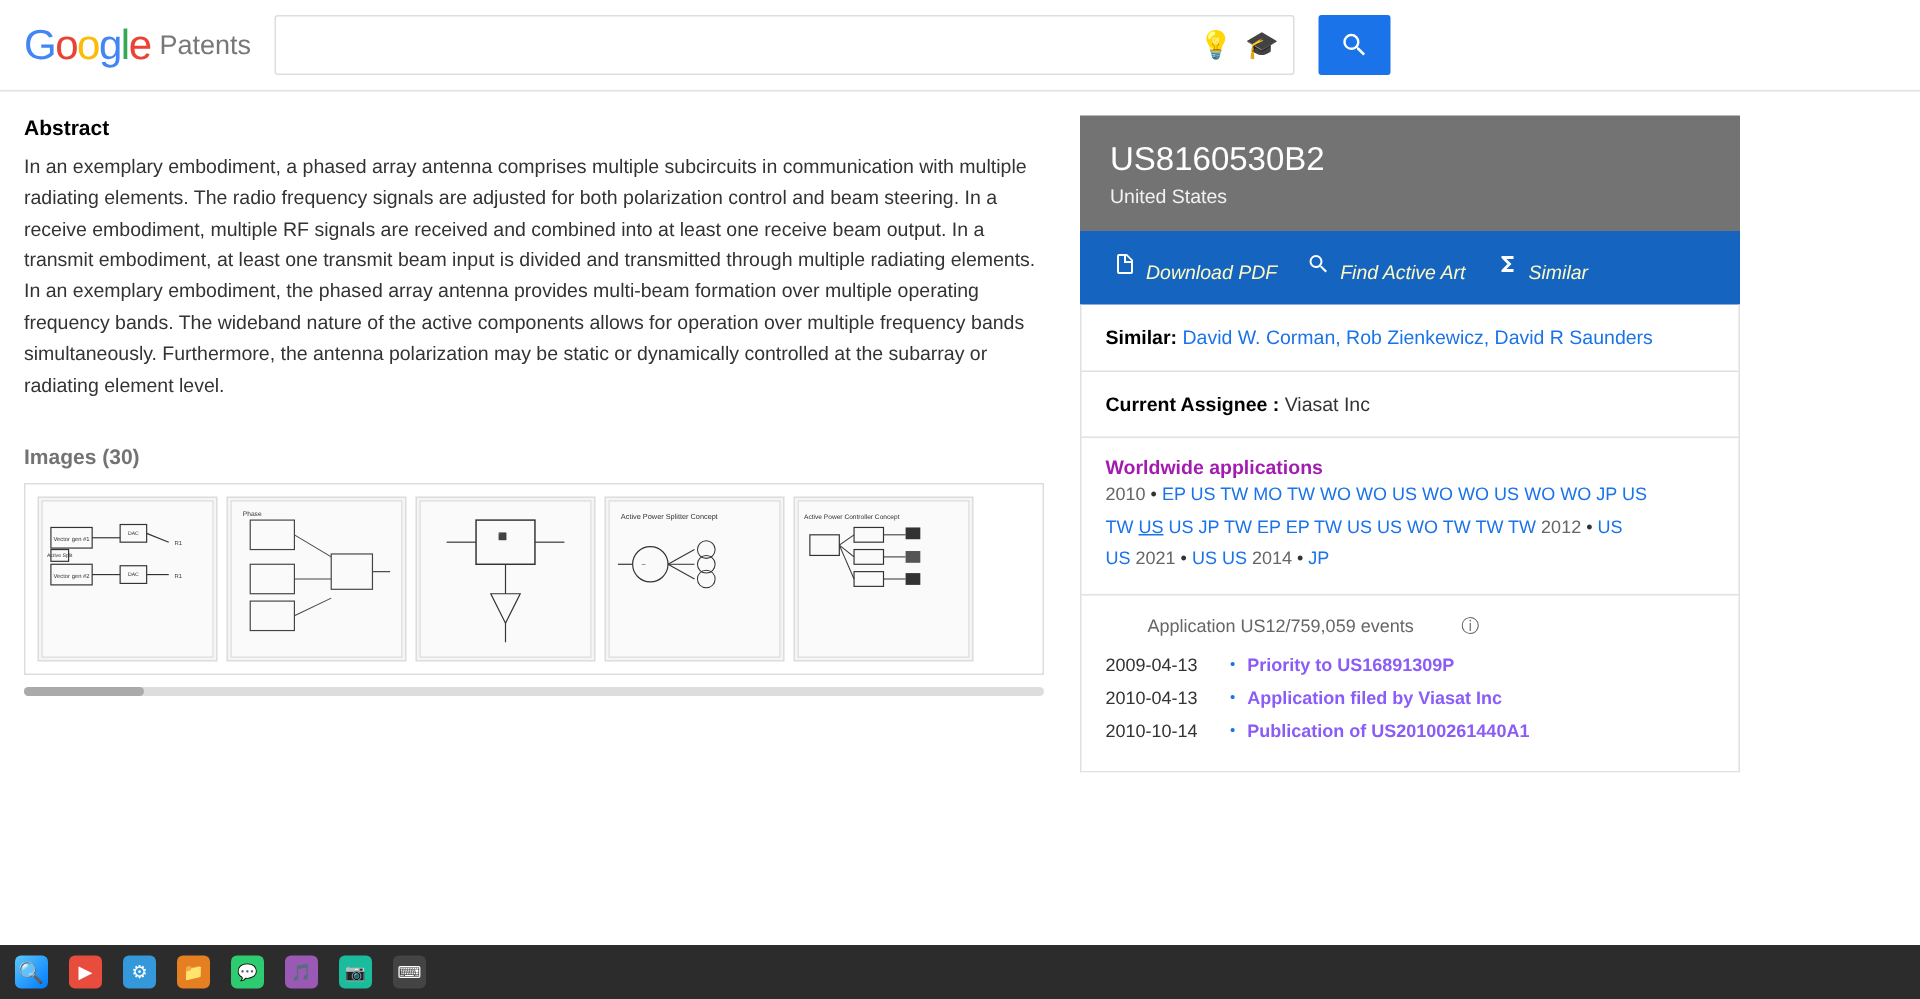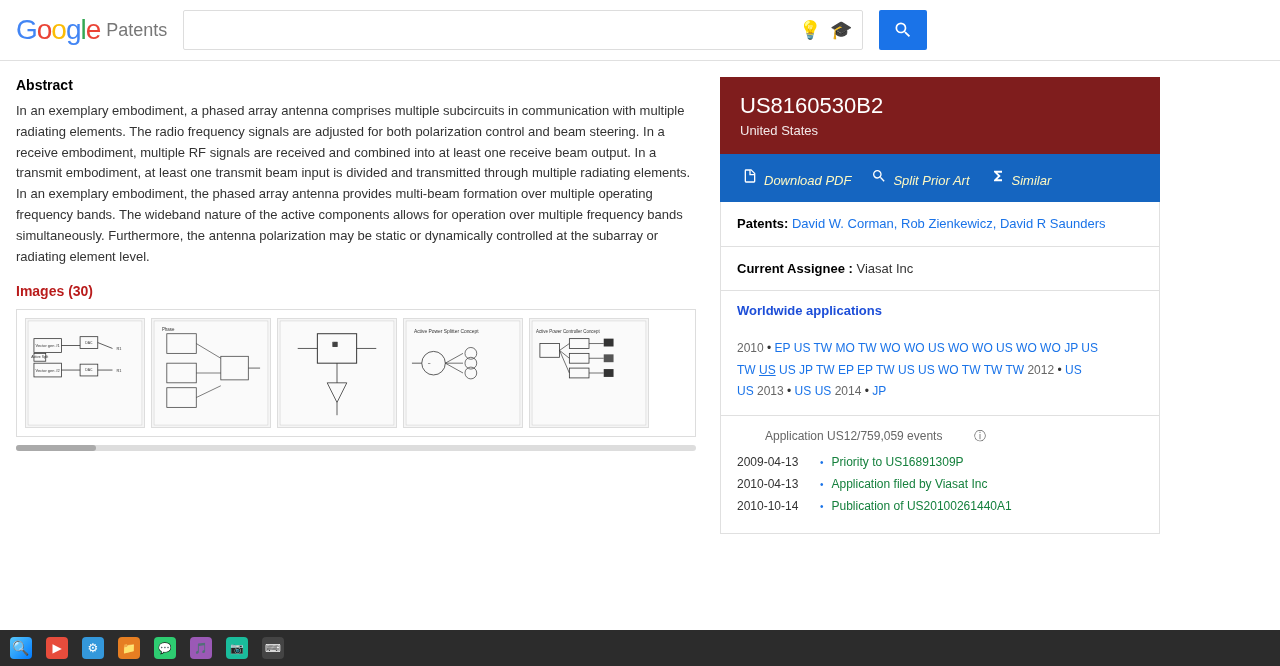--- a/index.html
+++ b/index.html
@@ -108,22 +108,22 @@
     #abstract-text {
       font-size: 13px;
       line-height: 1.6;
       color: #333;
     }
 
     
     #images-heading {
       font-size: 14px;
       font-weight: 700;
-      margin: 16px 0 10px;
-      color: #b91c1c;
+      margin: 29px 0 10px;
+      color: #737373;
     }
     #images-container {
       display: flex;
       gap: 6px;
       border: 1px solid #ddd;
       padding: 8px;
       background: #fff;
       overflow: hidden;
     }
     .patent-image {
@@ -150,21 +150,21 @@
     }
     #image-scroll-thumb {
       width: 80px;
       height: 6px;
       background: #aaa;
       border-radius: 3px;
     }
 
     
     #patent-card {
-      background: #7f1d1d;
+      background: #737373;
       color: white;
       padding: 16px 20px;
       border-radius: 0;
     }
     #patent-number {
       font-size: 22px;
       font-weight: 500;
       margin-bottom: 4px;
     }
     #patent-country {
@@ -218,22 +218,22 @@
       color: #333;
     }
 
     #worldwide-section {
       padding: 12px 16px;
       border-bottom: 1px solid #e0e0e0;
     }
     #worldwide-title {
       font-size: 13px;
       font-weight: 700;
-      color: #1d4ed8;
-      margin-bottom: 20px;
+      color: #a21caf;
+      margin-bottom: 0;
     }
     .year-label {
       color: #666;
       font-size: 12px;
     }
     .country-link {
       color: #1a73e8;
       font-size: 12px;
       text-decoration: none;
       cursor: pointer;
@@ -273,22 +273,23 @@
     .event-date {
       min-width: 75px;
       color: #333;
     }
     .event-dot {
       color: #1a73e8;
       font-size: 10px;
       margin-top: 2px;
     }
     .event-text {
-      color: #15803d;
+      color: #8b5cf6;
       flex: 1;
+      font-weight: bold;
     }
 
     
     #taskbar {
       position: fixed;
       bottom: 0;
       left: 0;
       right: 0;
       height: 36px;
       background: #2c2c2c;
@@ -463,35 +464,35 @@
           </svg>
         </span>
         <span>Download PDF</span>
       </button>
       <button class="action-btn">
         <span class="action-icon">
           <svg width="16" height="16" viewBox="0 0 24 24" fill="white">
             <path d="M15.5 14h-.79l-.28-.27A6.471 6.471 0 0 0 16 9.5 6.5 6.5 0 1 0 9.5 16c1.61 0 3.09-.59 4.23-1.57l.27.28v.79l5 4.99L20.49 19l-4.99-5zm-6 0C7.01 14 5 11.99 5 9.5S7.01 5 9.5 5 14 7.01 14 9.5 11.99 14 9.5 14z"></path>
           </svg>
         </span>
-        <span>Split Prior Art</span>
+        <span>Find Active Art</span>
       </button>
       <button class="action-btn">
         <span class="action-icon">
           <svg width="16" height="16" viewBox="0 0 24 24" fill="white">
             <path d="M18 4H6v2l6 6-6 6v2h12v-3h-7l5-5-5-5h7V4z"></path>
           </svg>
         </span>
         <span>Similar</span>
       </button>
     </div>
 
     <div id="patent-info">
       <div class="info-row">
-        <span class="info-label">Patents:</span>
+        <span class="info-label">Similar:</span>
         <span> </span>
         <span class="info-value">David W. Corman, Rob Zienkewicz, David R Saunders</span>
       </div>
       <div class="info-row">
         <span class="info-label">Current Assignee :</span>
         <span> </span>
         <span class="info-value-plain">Viasat Inc</span>
       </div>
 
       <div id="worldwide-section">
@@ -502,21 +503,21 @@
           <span class="country-link">EP</span> <span class="country-link">US</span> <span class="country-link">TW</span> <span class="country-link">MO</span> <span class="country-link">TW</span> <span class="country-link">WO</span> <span class="country-link">WO</span> <span class="country-link">US</span> <span class="country-link">WO</span> <span class="country-link">WO</span> <span class="country-link">US</span> <span class="country-link">WO</span> <span class="country-link">WO</span> <span class="country-link">JP</span> <span class="country-link">US</span>
           <br>
           <span class="country-link">TW</span> <span class="country-link underline">US</span> <span class="country-link">US</span> <span class="country-link">JP</span> <span class="country-link">TW</span> <span class="country-link">EP</span> <span class="country-link">EP</span> <span class="country-link">TW</span> <span class="country-link">US</span> <span class="country-link">US</span> <span class="country-link">WO</span> <span class="country-link">TW</span> <span class="country-link">TW</span> <span class="country-link">TW</span>
           <span> </span>
           <span class="year-label">2012</span>
           <span> • </span>
           <span class="country-link">US</span>
           <br>
           <span class="country-link">US</span>
           <span> </span>
-          <span class="year-label">2013</span>
+          <span class="year-label">2021</span>
           <span> • </span>
           <span class="country-link">US</span> <span class="country-link">US</span>
           <span> </span>
           <span class="year-label">2014</span>
           <span> • </span>
           <span class="country-link">JP</span>
         </div>
       </div>
 
       <div id="events-section">

